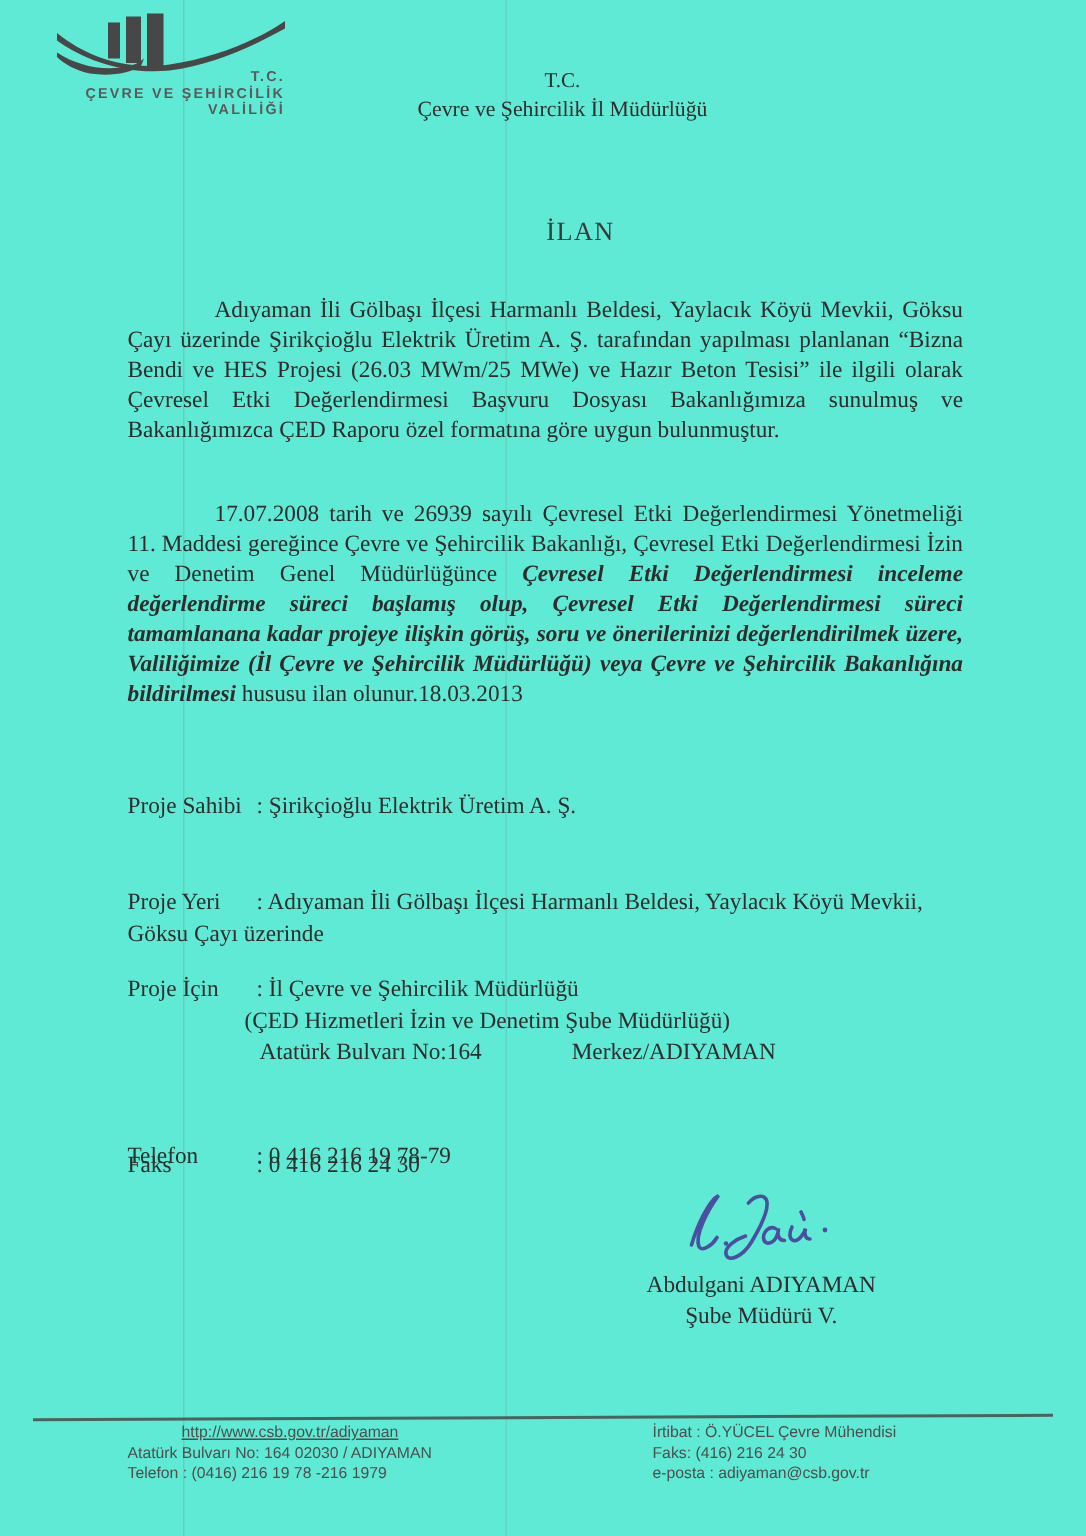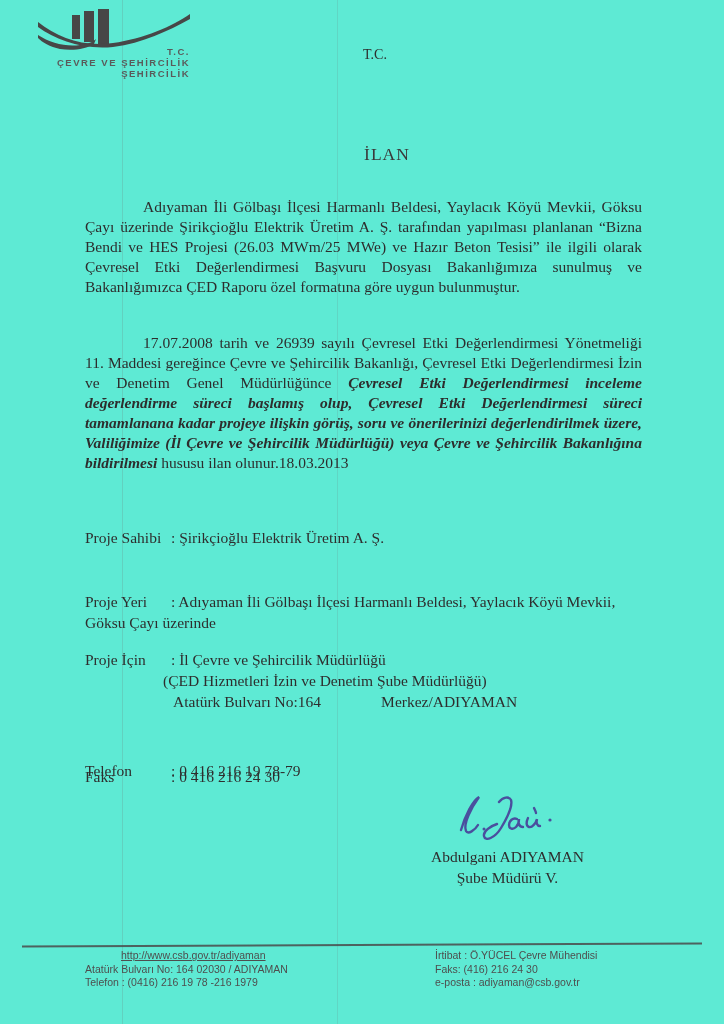--- a/index.html
+++ b/index.html
@@ -84,26 +84,27 @@
         <rect x="34" y="7" width="8" height="24"></rect>
         <rect x="46" y="3" width="10" height="31"></rect>
         <rect x="60" y="1" width="11" height="37"></rect>
         <path d="M0,14 C20,30 45,39 75,35 C105,31 135,18 152,6 L152,11 C130,23 105,35 75,39 C45,42 18,32 0,19 Z"></path>
         <path d="M0,27 C12,35 28,39 42,37 C50,36 55,34 58,31 L56,36 C48,41 35,43 22,41 C12,39 4,34 0,30 Z"></path>
       </g>
     </svg>
     <div class="logo-caption">
       <div>T.C.</div>
       <div>ÇEVRE VE ŞEHİRCİLİK</div>
-      <div>ŞEHİRCİLİK</div>
+      <div>VALİLİĞİ</div>
     </div>
   </div>
 
   <div class="letterhead">
     <div class="lh1">T.C.</div>
+    <div class="lh3">Çevre ve Şehircilik İl Müdürlüğü</div>
   </div>
 
   <div class="doc-title">İLAN</div>
 
   <div class="body-par par-1">Adıyaman İli Gölbaşı İlçesi Harmanlı Beldesi, Yaylacık Köyü Mevkii, Göksu Çayı üzerinde Şirikçioğlu Elektrik Üretim A. Ş. tarafından yapılması planlanan “Bizna Bendi ve HES Projesi (26.03 MWm/25 MWe) ve Hazır Beton Tesisi” ile ilgili olarak Çevresel Etki Değerlendirmesi Başvuru Dosyası Bakanlığımıza sunulmuş ve Bakanlığımızca ÇED Raporu özel formatına göre uygun bulunmuştur.</div>
 
   <div class="body-par par-2">
     <span>17.07.2008 tarih ve 26939 sayılı Çevresel Etki Değerlendirmesi Yönetmeliği 11. Maddesi gereğince Çevre ve Şehircilik Bakanlığı, Çevresel Etki Değerlendirmesi İzin ve Denetim Genel Müdürlüğünce </span><span class="bi">Çevresel Etki Değerlendirmesi inceleme değerlendirme süreci başlamış olup, Çevresel Etki Değerlendirmesi süreci tamamlanana kadar projeye ilişkin görüş, soru ve önerilerinizi değerlendirilmek üzere, Valiliğimize (İl Çevre ve Şehircilik Müdürlüğü) veya Çevre ve Şehircilik Bakanlığına bildirilmesi</span><span> hususu ilan olunur.18.03.2013</span>
   </div>
 

